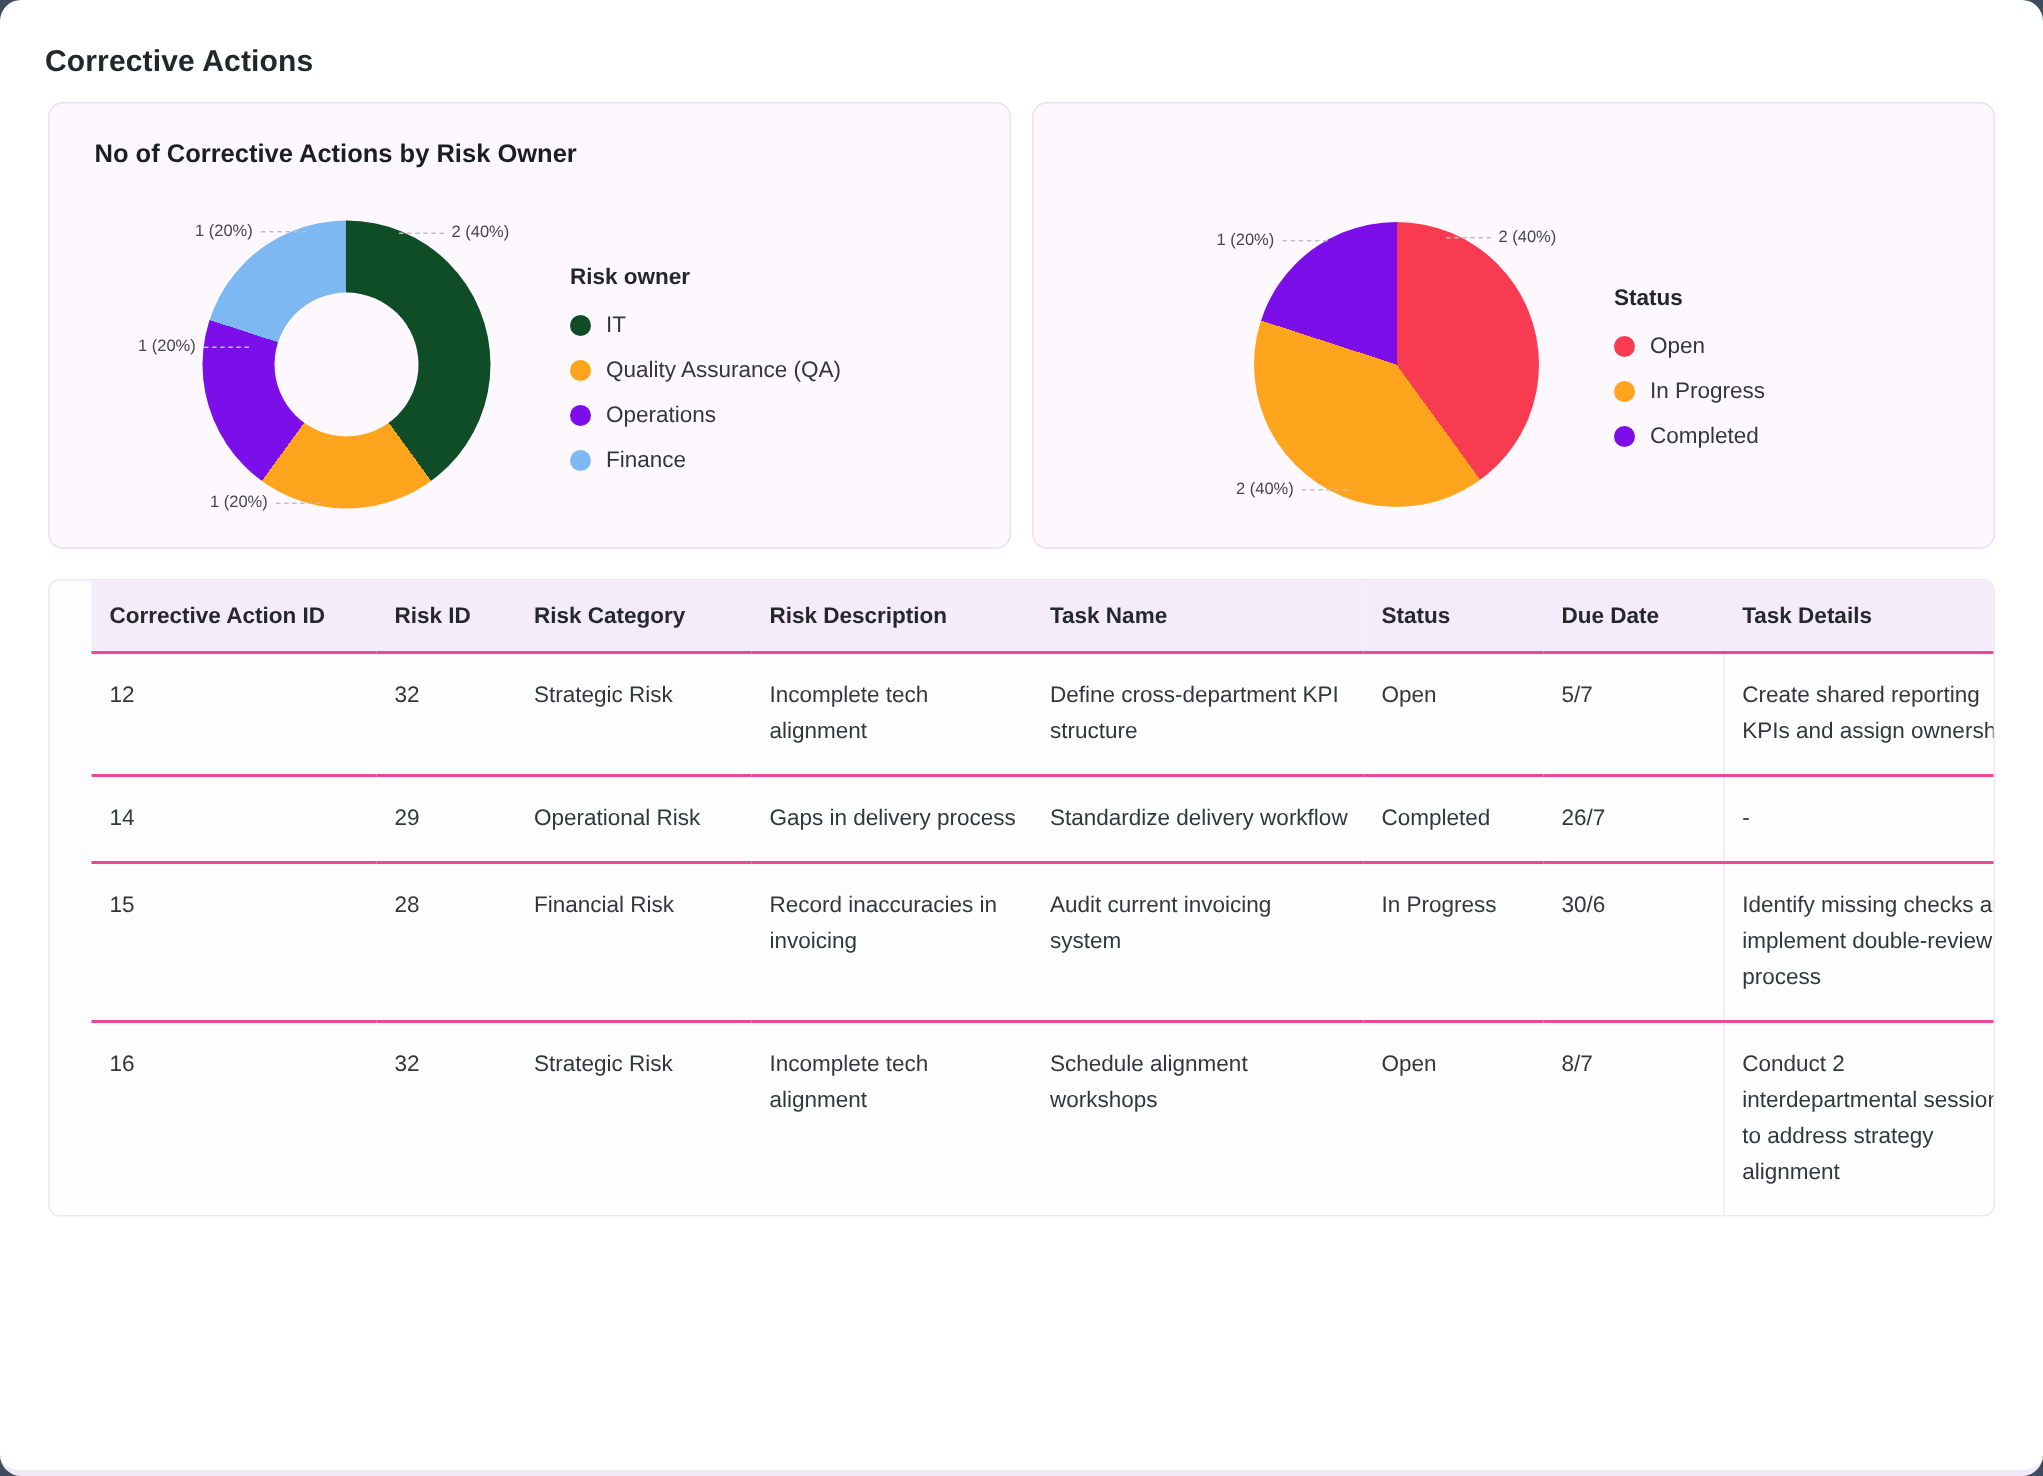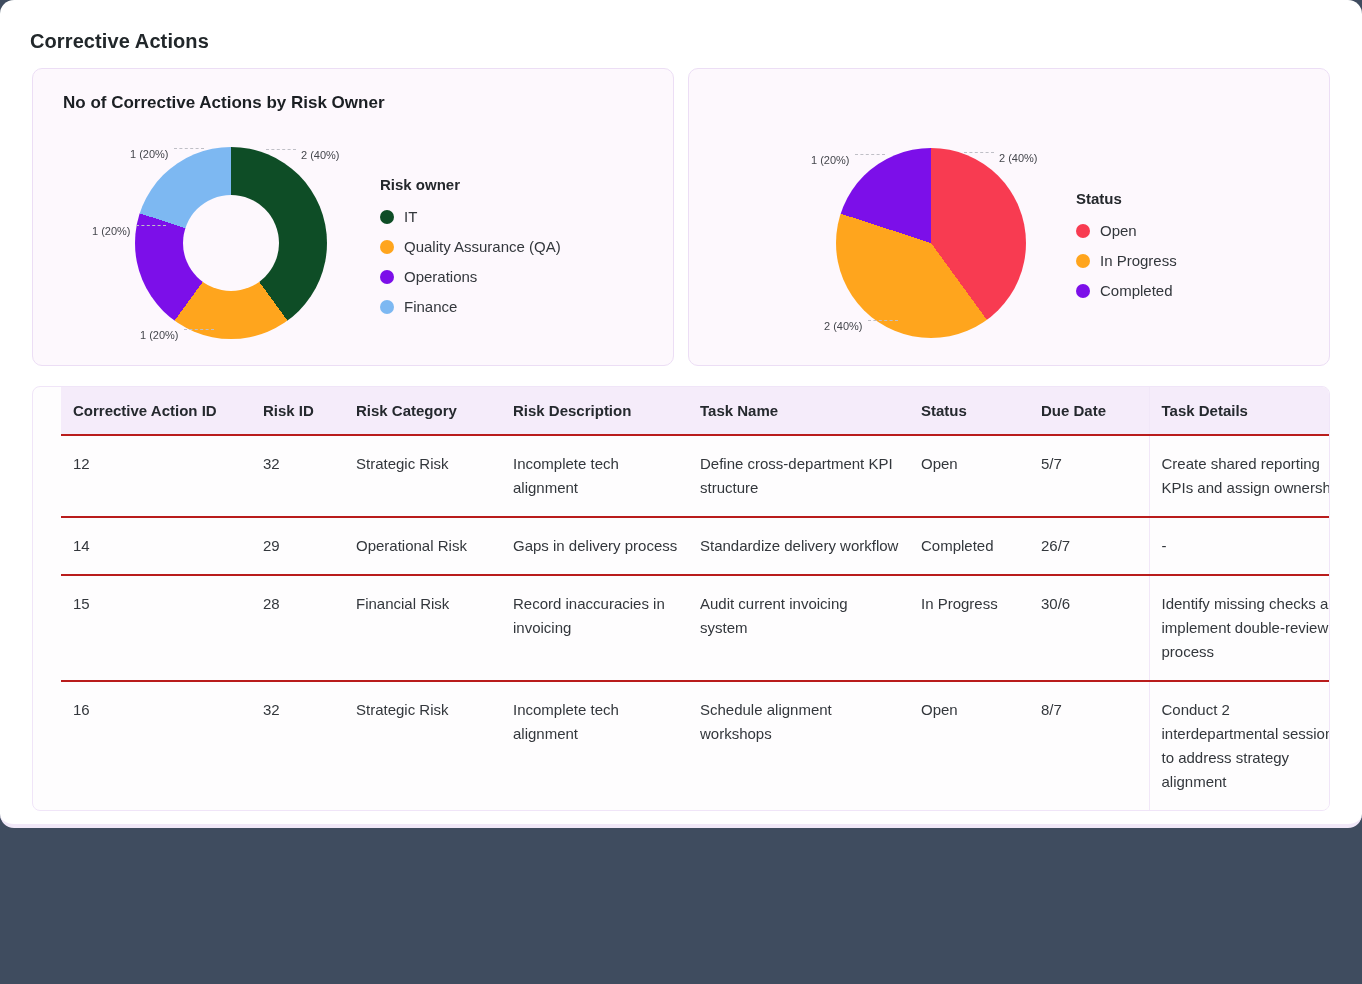--- a/index.html
+++ b/index.html
@@ -1,21 +1,21 @@
 <!DOCTYPE html>
 <html><head>
 <meta charset="utf-8">
 <style>
   * { margin:0; padding:0; box-sizing:border-box; }
   html,body { width:1362px; height:984px; }
   body {
     font-family:"Liberation Sans", sans-serif;
     background:#3f4c5f;
   }
-  .app { position:relative; width:1362px; height:828px; background:#3f4c5f; overflow:hidden; }
+  .app { position:relative; width:1362px; height:984px; background:#3f4c5f; overflow:hidden; }
   .panel {
     position:absolute; inset:0;
     background:#ffffff;
     border-radius:14px;
     border-bottom:4px solid #f1e8f8;
     padding:0 32px;
     overflow:hidden;
   }
   h1.page-title {
     margin:30px 0 0 -2px;
@@ -39,21 +39,21 @@
   }
   .pie.donut::after {
     content:""; position:absolute; inset:48px; border-radius:50%; background:#fdf8fd;
   }
   .legend { position:absolute; }
   .legend-title { font-size:15px; font-weight:700; color:#24282c; margin-bottom:15px; }
   .legend-item { display:flex; align-items:center; gap:10px; margin-bottom:13px; }
   .legend-item .dot { width:14px; height:14px; border-radius:50%; flex:0 0 auto; }
   .legend-item .lbl { font-size:15px; color:#33373c; }
   .slice-label {
-    position:absolute; display:flex; align-items:flex-start; gap:5px;
+    position:absolute; display:flex; align-items:center; gap:5px;
     font-size:11px; color:#45474d; white-space:nowrap;
   }
   .slice-label .dash { width:30px; border-top:1px dashed #bfbfc6; }
   .table-wrap {
     margin-top:20px;
     border:1px solid #f0e5f8;
     border-radius:8px;
     overflow:hidden;
     background:#fefdfe;
     padding-left:28px;
@@ -62,21 +62,21 @@
   thead tr { background:#f5ecfa; }
   th {
     text-align:left; font-size:15px; font-weight:700; color:#25292e;
     padding:15px 10px 15px 12px; vertical-align:middle;
   }
   td {
     font-size:15px; color:#33373c; line-height:24px;
     padding:16px 10px 16px 12px; vertical-align:top;
     background:#fefdfe;
   }
-  tbody tr { border-top:2px solid #b91c1c; }
+  tbody tr { border-top:2px solid #ec4899; }
   th.col-task_details, td.col-task_details { border-left:1px solid #f1e7f8; }
 </style>
 </head>
 <body>
 
 <div class="app">
   <div class="panel">
 
     <h1 class="page-title">Corrective Actions</h1>
 

